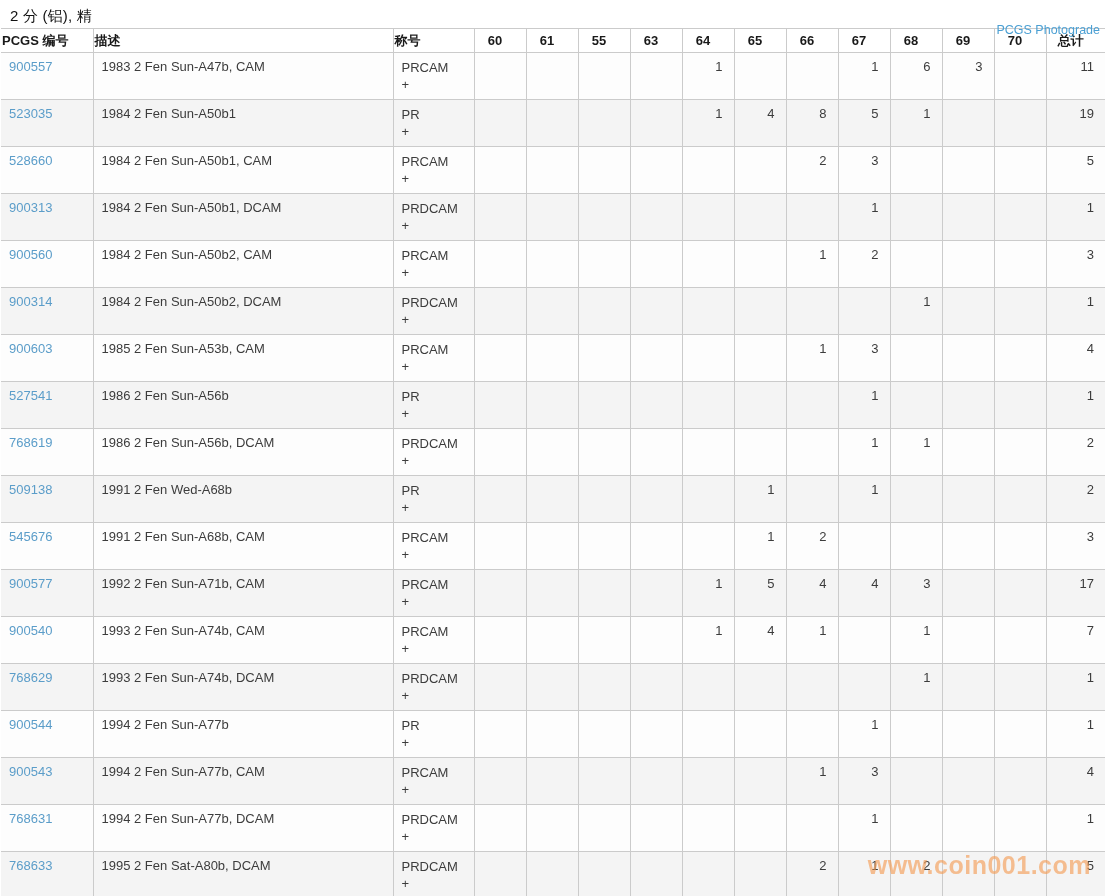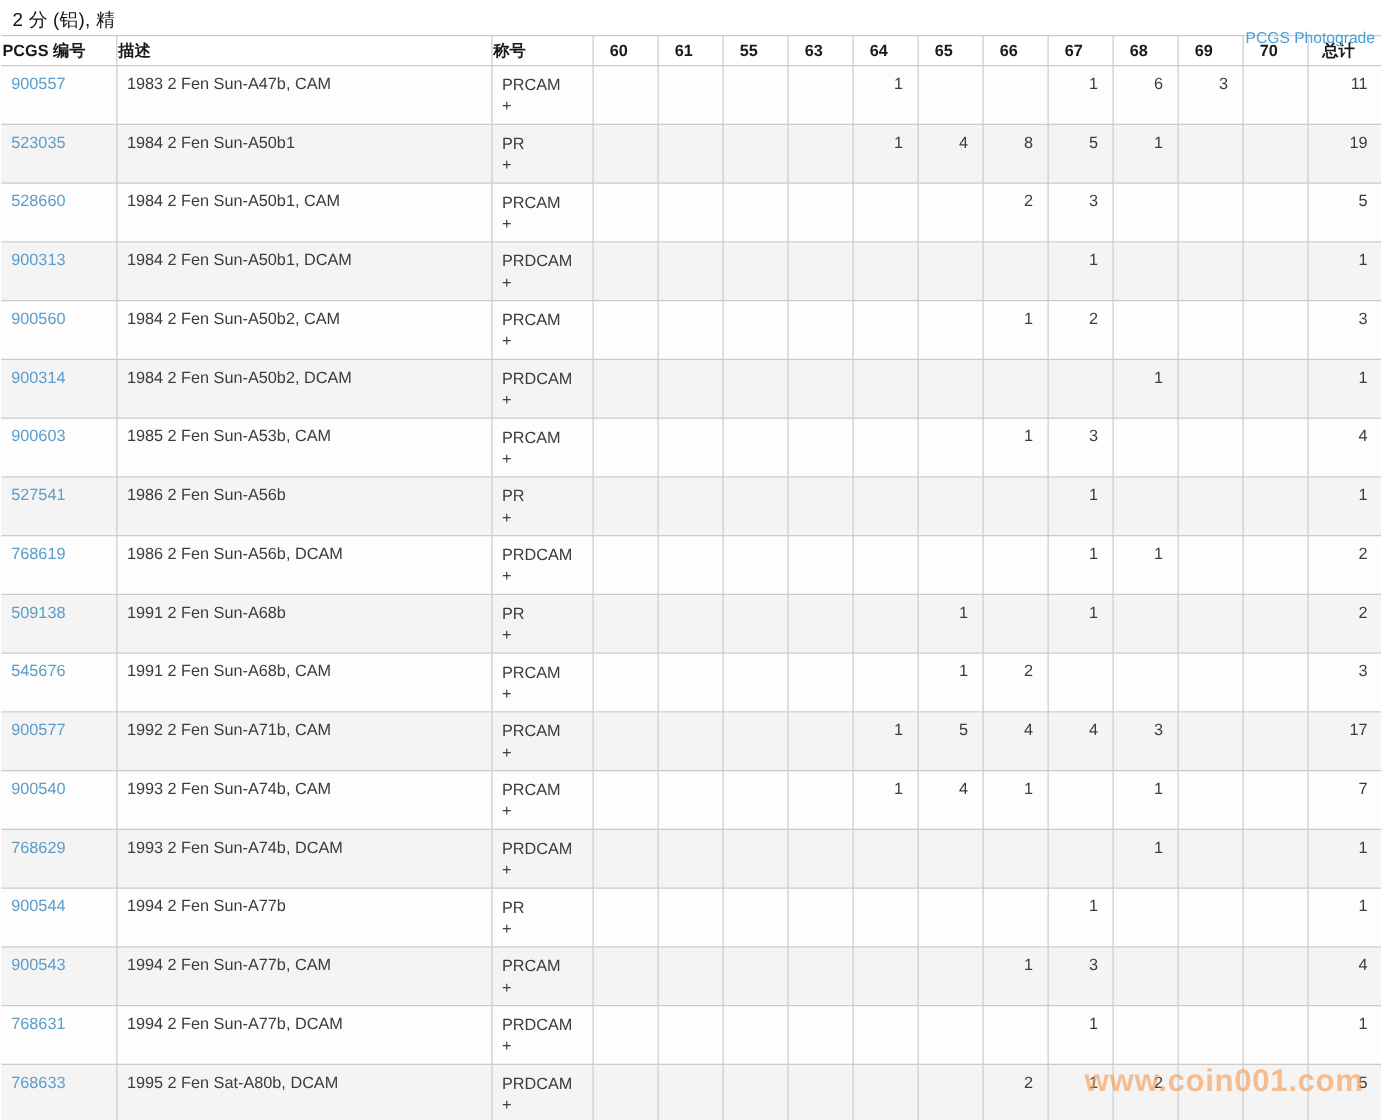--- a/index.html
+++ b/index.html
@@ -277,21 +277,21 @@
         <td class="num"></td>
         <td class="num"></td>
         <td class="num">1</td>
         <td class="num">1</td>
         <td class="num"></td>
         <td class="num"></td>
         <td class="num">2</td>
       </tr>
       <tr>
         <td><a class="pcgs" href="#">509138</a></td>
-        <td>1991 2 Fen Sun-A68b</td>
+        <td>1991 2 Fen Wed-A68b</td>
         <td>
           <div class="desig-line">PR</div>
           <div class="desig-line">+</div>
         </td>
         <td class="num"></td>
         <td class="num"></td>
         <td class="num"></td>
         <td class="num"></td>
         <td class="num"></td>
         <td class="num">1</td>

